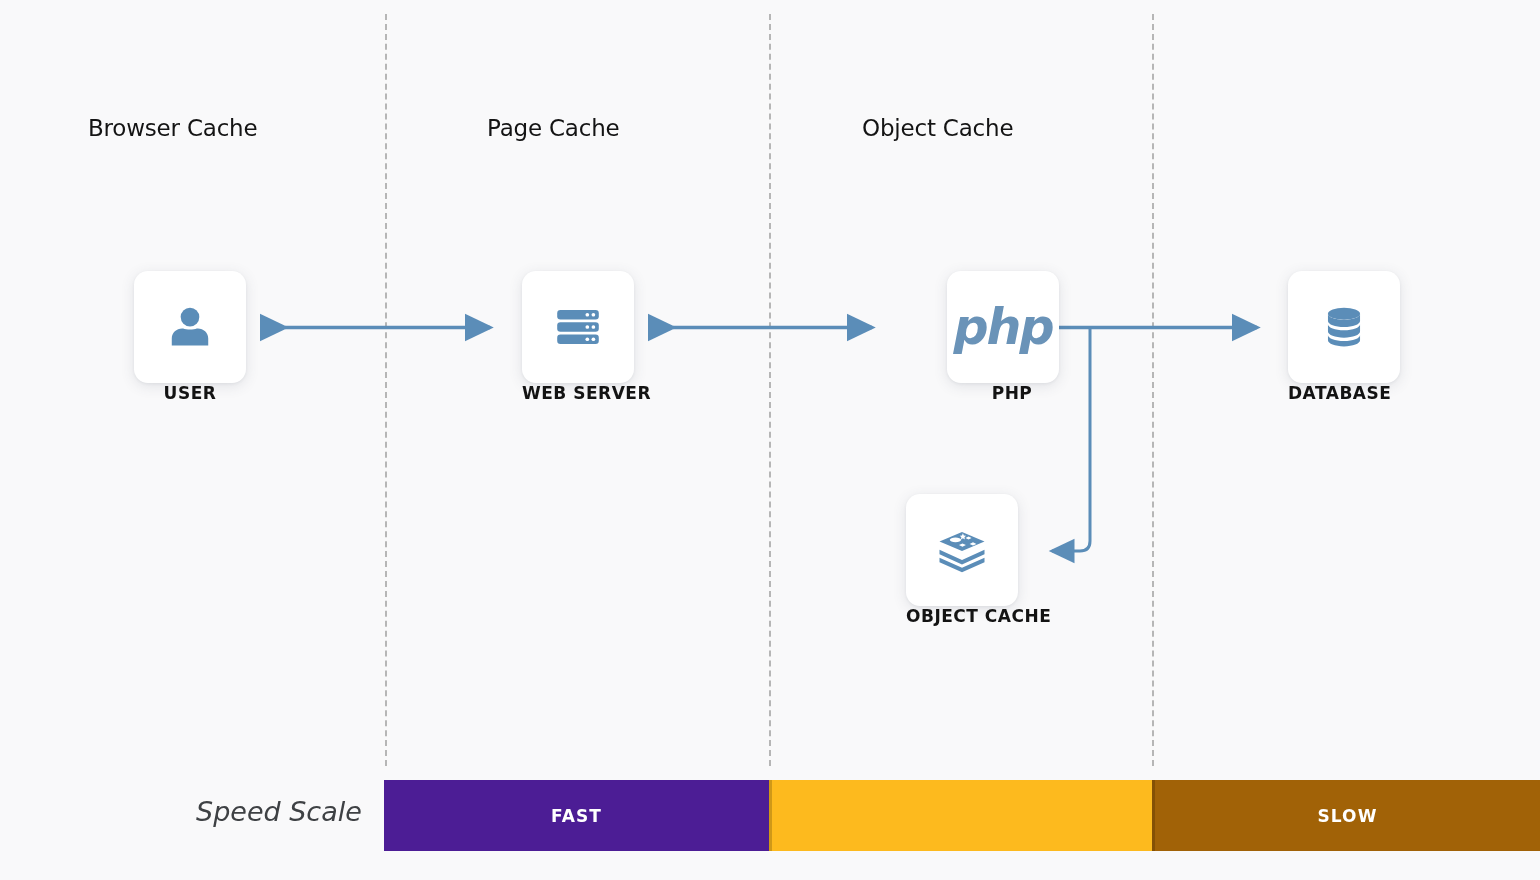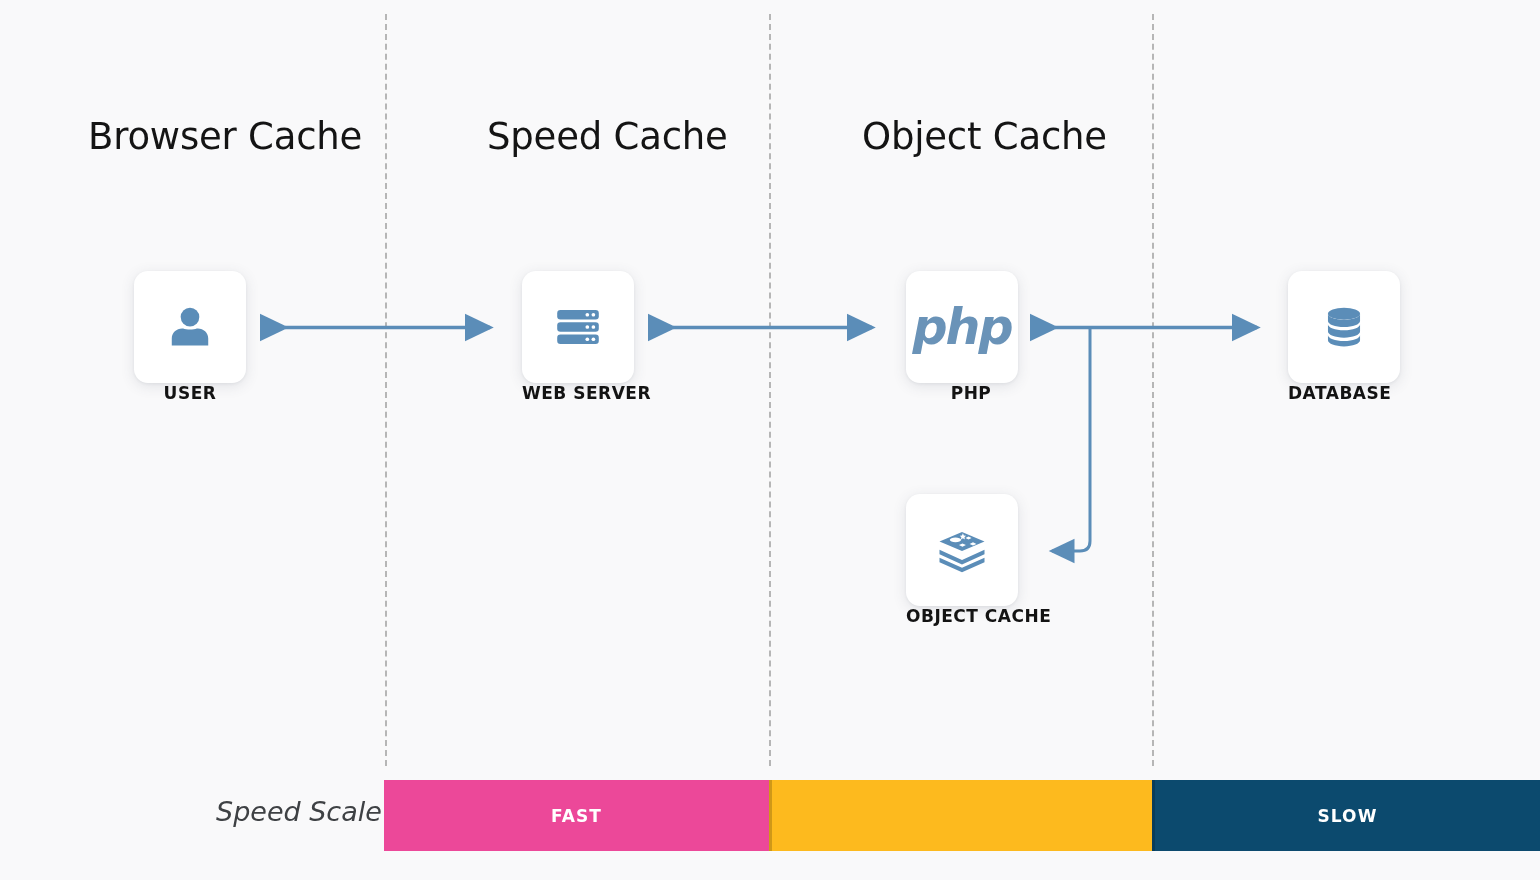--- a/index.html
+++ b/index.html
@@ -25,21 +25,21 @@
     position: absolute;
     top: 14px;
     width: 0;
     height: 752px;
     border-left: 2.5px dashed #B6B6B6;
   }
 
   
   .zone-title {
     position: absolute;
-    font-size: 37px;
+    font-size: 23px;
     font-weight: 400;
     color: #141414;
     letter-spacing: -0.2px;
     white-space: nowrap;
     font-family: "DejaVu Sans", sans-serif;
   }
 
   
   .node { position: absolute; }
 
@@ -77,21 +77,20 @@
   
   .speed-label {
     position: absolute;
     left: 196px;
     top: 796px;
     font-size: 27px;
     font-style: italic;
     color: #3E4144;
     font-family: "DejaVu Sans", sans-serif;
     white-space: nowrap;
-    margin-left: 20px;
   }
 
   .speed-bar {
     position: absolute;
     left: 384px;
     top: 780px;
     width: 1156px;
     height: 71px;
     display: flex;
   }
@@ -112,21 +111,21 @@
 </head>
 <body>
 
 <div id="canvas">
 
   <div class="divider" style="left:385px"></div>
   <div class="divider" style="left:769px"></div>
   <div class="divider" style="left:1152px"></div>
 
   <div class="zone-title" style="left:88px; top:115px">Browser Cache</div>
-  <div class="zone-title" style="left:487px; top:115px">Speed Cache</div>
+  <div class="zone-title" style="left:487px; top:115px">Page Cache</div>
   <div class="zone-title" style="left:862px; top:115px">Object Cache</div>
 
   <svg width="1540" height="880" style="position:absolute; left:0; top:0; pointer-events:none">
     <defs>
       <marker id="ah-r" markerWidth="9" markerHeight="9" refX="7.5" refY="4.5" orient="auto" markerUnits="strokeWidth">
         <path d="M0,0.4 L8.6,4.5 L0,8.6 Z" fill="#5B8DB8"></path>
       </marker>
       <marker id="ah-l" markerWidth="9" markerHeight="9" refX="7.5" refY="4.5" orient="auto" markerUnits="strokeWidth">
         <path d="M0,0.4 L8.6,4.5 L0,8.6 Z" fill="#5B8DB8"></path>
       </marker>
@@ -169,21 +168,21 @@
         <circle cx="19.1" cy="6.35" r="0.85" fill="#FFFFFF"></circle>
         <circle cx="16.3" cy="12.0" r="0.85" fill="#FFFFFF"></circle>
         <circle cx="19.1" cy="12.0" r="0.85" fill="#FFFFFF"></circle>
         <circle cx="16.3" cy="17.65" r="0.85" fill="#FFFFFF"></circle>
         <circle cx="19.1" cy="17.65" r="0.85" fill="#FFFFFF"></circle>
       </svg>
     </div>
     <div class="node-label">WEB SERVER</div>
   </div>
 
-  <div class="node" style="left:906px; top:271px; width:130px">
+  <div class="node" style="left:947px; top:271px; width:130px">
     <div class="node-card" style="width:112px; height:112px">
       <span class="php-word">php</span>
     </div>
     <div class="node-label">PHP</div>
   </div>
 
   <div class="node" style="left:1288px; top:271px; width:103px">
     <div class="node-card" style="width:112px; height:112px">
       <svg width="50" height="50" viewBox="0 0 24 24">
         <ellipse cx="12" cy="5.6" rx="7.7" ry="2.9" fill="#5B8DB8"></ellipse>
@@ -211,18 +210,18 @@
         <path d="M12.2 9.1 l1.55 0.72 l-1.55 0.72 l-1.55-0.72 z" fill="#FFFFFF"></path>
         <path d="M12.4 4.6 l0.42 0.9 l0.98 0.13 l-0.7 0.69 l0.17 0.97 l-0.87-0.46 l-0.87 0.46 l0.17-0.97 l-0.7-0.69 l0.98-0.13 z" fill="#FFFFFF"></path>
       </svg>
     </div>
     <div class="node-label">OBJECT CACHE</div>
   </div>
 
   <div class="speed-label">Speed Scale</div>
 
   <div class="speed-bar">
-    <div class="speed-seg" style="width:385px; background:#ec4899">FAST</div>
+    <div class="speed-seg" style="width:385px; background:#4c1d95">FAST</div>
     <div class="speed-seg" style="width:383px; background:#FDBA1E"></div>
-    <div class="speed-seg" style="width:388px; background:#0c4a6e">SLOW</div>
+    <div class="speed-seg" style="width:388px; background:#a16207">SLOW</div>
   </div>
 
 </div>
 
 </body></html>

